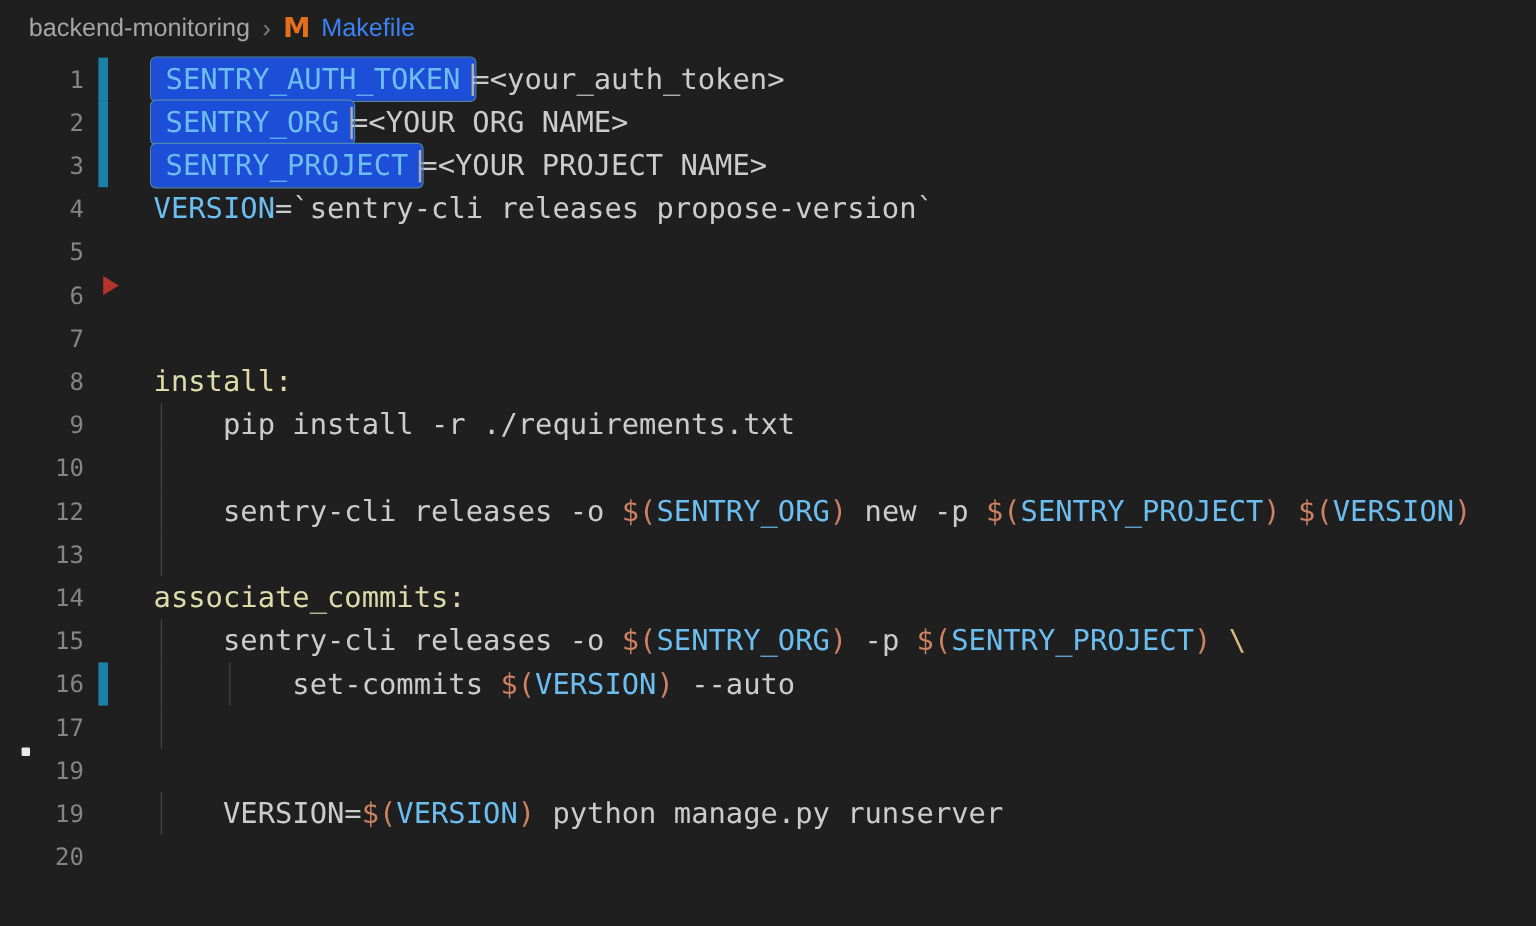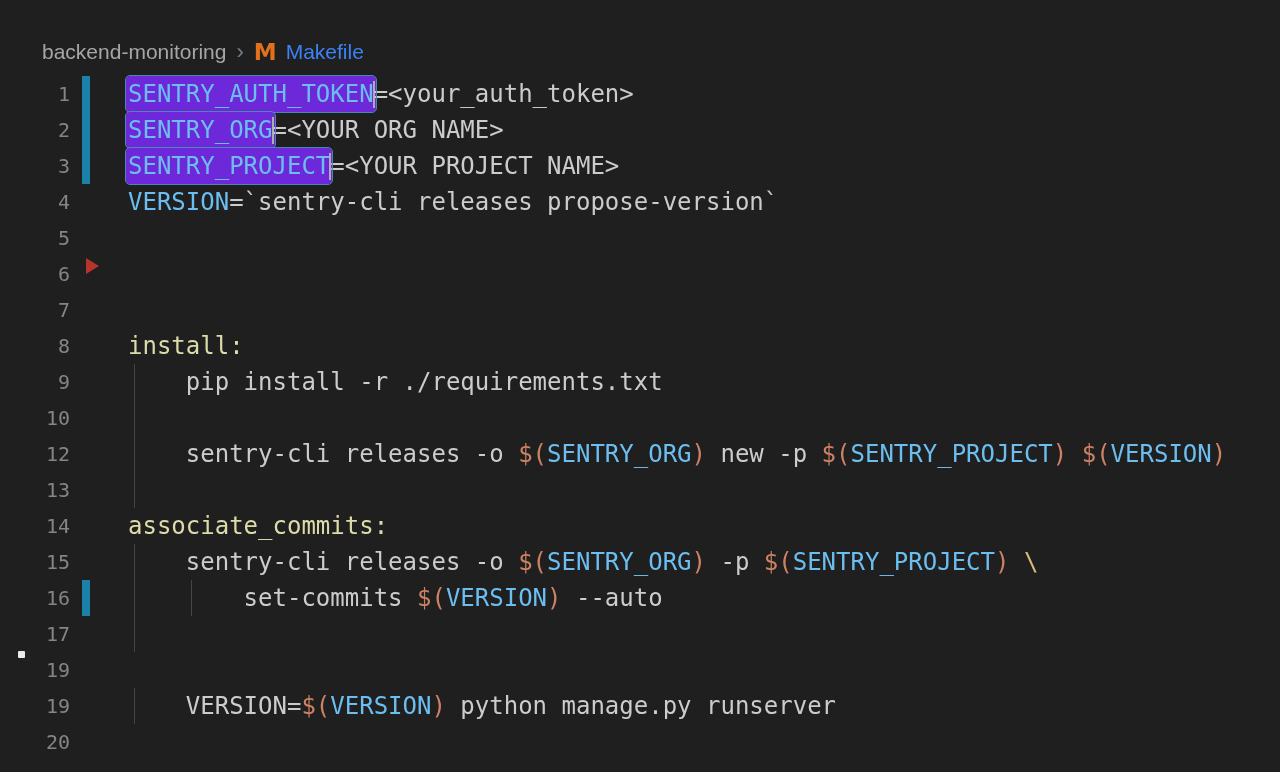--- a/index.html
+++ b/index.html
@@ -8,25 +8,24 @@
     background: #1f1f1f;
     font-family: "DejaVu Sans Mono", "Liberation Mono", monospace;
     position: relative;
   }
 
   
   .breadcrumb {
     height: 48px;
     display: flex;
     align-items: center;
-    padding-left: 42px;
+    padding-left: 24px;
     font-family: "Liberation Sans", sans-serif;
     font-size: 21px;
     color: #9d9d9d;
-    margin-top: 28px;
   }
   .breadcrumb .crumb-folder { color: #a6a6a6; }
   .breadcrumb .chevron { color: #7d7d7d; margin: 0 10px; font-size: 22px; }
   .breadcrumb .file-icon {
     color: #e2701c;
     font-weight: bold;
     font-size: 23px;
     margin-right: 9px;
     font-family: "DejaVu Sans", sans-serif;
   }
@@ -71,24 +70,24 @@
   .guide.g1 { left: 6px; }
   .guide.g2 { left: 63px; }
 
   .c-p { color: #cccccc; }
   .c-v { color: #6cbef0; }
   .c-o { color: #ce8264; }
   .c-t { color: #dcdcaa; }
   .c-y { color: #d9ba7a; }
 
   .sel {
-    background: #6d28d9;
+    background: #1d4ed8;
     outline: 1px solid #4c87b4;
     border-radius: 4px;
-    padding: 4px 2px;
+    padding: 4px 12px;
     margin: 0 -2px;
   }
   .cursor {
     display: inline-block;
     width: 2px;
     height: 27px;
     margin: 0 -1px;
     background: #aeafad;
     vertical-align: -6px;
   }

